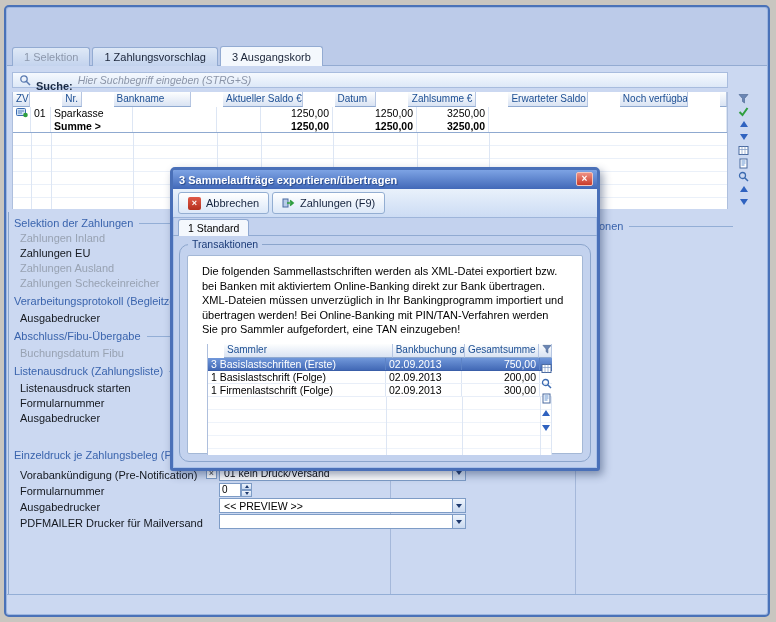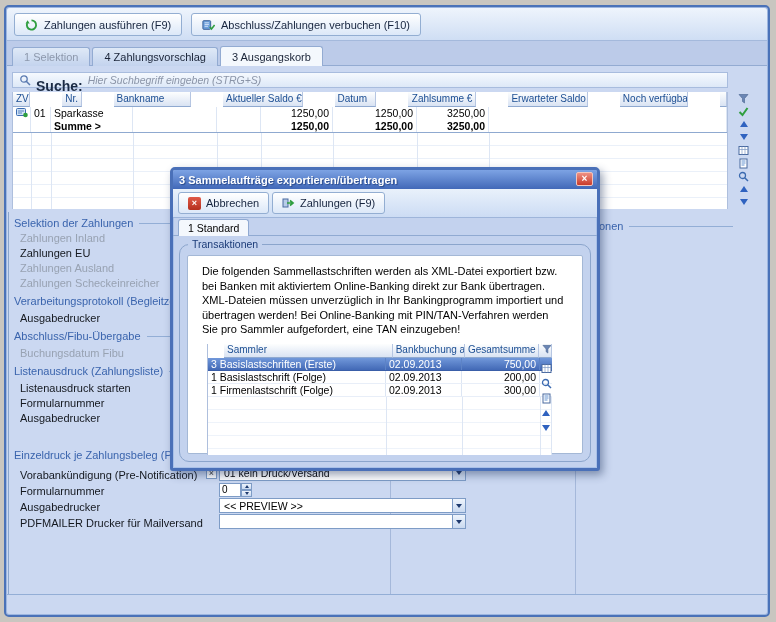--- a/index.html
+++ b/index.html
@@ -25,21 +25,21 @@
   .tab.dimmed { color:#8d98ac; }
   .tab.active { background:#f4f8fd; height:20px; margin-top:-1px; padding-top:4px; }
 
   .content { position:absolute; left:1px; top:58px; right:1px; bottom:1px;
              background:#cbd8f1; border-top:1px solid #93abd2; border-radius:0 0 3px 3px; }
 
   
   .search-row { position:absolute; left:5px; top:6px; width:716px; height:16px;
             background:linear-gradient(#f5f9fe,#dde8f7); border:1px solid #a8bcde;
             display:flex; align-items:center; gap:5px; padding:0 5px; }
-  .search-label { font-weight:bold; font-size:14px; color:#1a2a44;margin-top:12px; }
+  .search-label { font-weight:bold; font-size:11px; color:#1a2a44;margin-top:12px; }
   .search-placeholder { font-style:italic; font-size:10.5px; color:#8b95a8; }
 
   
   .btable { position:absolute; left:5px; top:26px; width:716px; font-size:10.5px;
             border-left:1px solid #aebfdd; border-right:1px solid #aebfdd; background:#fff; }
   .trh, .tr { display:flex; }
   .trh { height:15px;gap:32px; }
   .trh .hc { background:linear-gradient(#fdfefe,#d9e3f3); color:#1d4f93; font-size:10px;
              border-right:1px solid #b6c6e2; border-bottom:1px solid #8fa9d0;
              padding:1px 3px 0; overflow:hidden; white-space:nowrap; }
@@ -138,45 +138,24 @@
             border-right:1px solid #dde6f4; }
   .dstrip { position:absolute; left:351px; top:106px; width:14px; display:flex;
             flex-direction:column; gap:3px; align-items:center; }
 </style>
 </head>
 <body>
 
 <div class="screen">
   <div class="window">
 
-    <div class="main-toolbar">
-      <div class="tb-btn" style="left:7px">
-        <span class="sicon">
-          <svg width="14" height="14" viewBox="0 0 14 14">
-              <path d="M7 2a5 5 0 1 1-4.6 3" fill="none" stroke="#2f9e3f" stroke-width="2"></path>
-              <path d="M0.6 5.4l2.2-3.4 2.2 3.4z" fill="#2f9e3f"></path>
-            </svg>
-        </span>
-        <span>Zahlungen ausführen (F9)</span>
-      </div>
-      <div class="tb-btn" style="left:184px">
-        <span class="sicon">
-          <svg width="15" height="14" viewBox="0 0 15 14">
-              <rect x="1" y="2" width="9" height="10" rx="1" fill="#6ea0dc" stroke="#2d558e"></rect>
-              <path d="M3 4.5h5M3 6.5h5M3 8.5h4" stroke="#eaf2fc" stroke-width="0.9"></path>
-              <path d="M9 9l2 2.5L14.5 7" fill="none" stroke="#2f9e3f" stroke-width="1.8"></path>
-            </svg>
-        </span>
-        <span>Abschluss/Zahlungen verbuchen (F10)</span>
-      </div>
-    </div>
 
     <div class="tabstrip">
       <div class="tab dimmed">1 Selektion</div>
-      <div class="tab">4 Zahlungsvorschlag</div>
+      <div class="tab">1 Zahlungsvorschlag</div>
       <div class="tab active">3 Ausgangskorb</div>
     </div>
 
     <div class="content">
 
       <div class="search-row">
         <span class="sicon">
           <svg width="12" height="12" viewBox="0 0 12 12">
               <circle cx="5" cy="5" r="3.2" fill="none" stroke="#5a7ab0" stroke-width="1.3"></circle>
               <path d="M7.5 7.5L11 11" stroke="#5a7ab0" stroke-width="1.5"></path>

